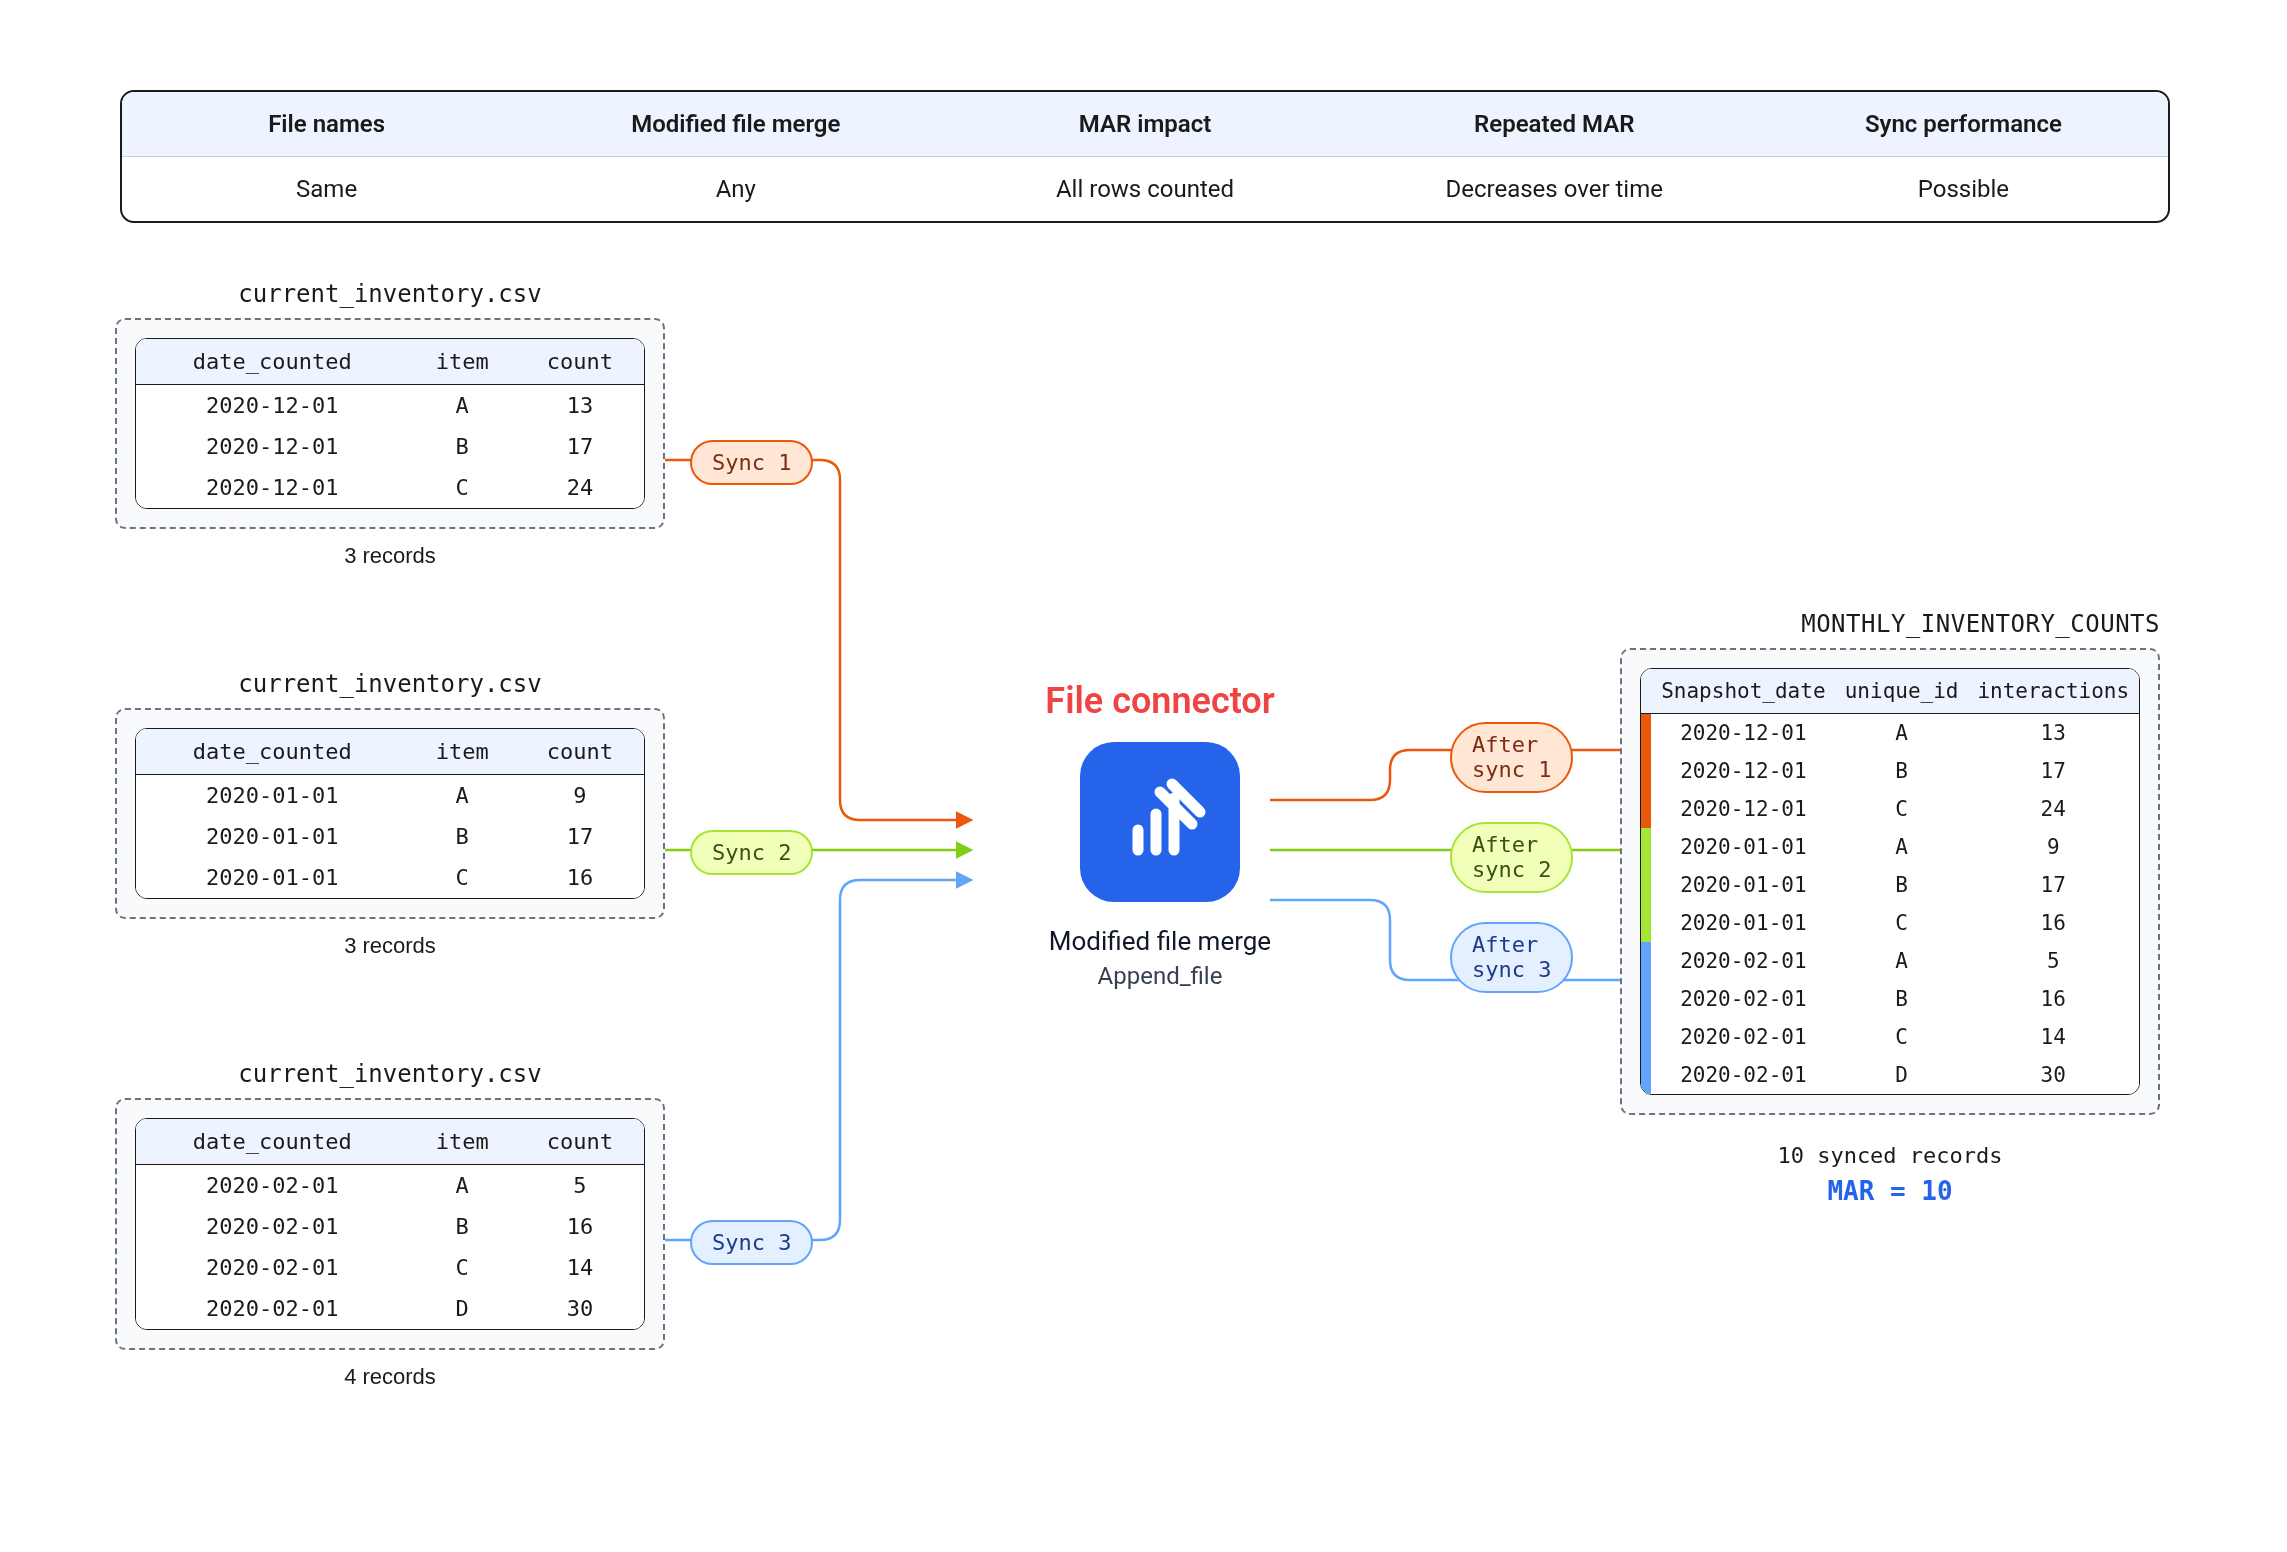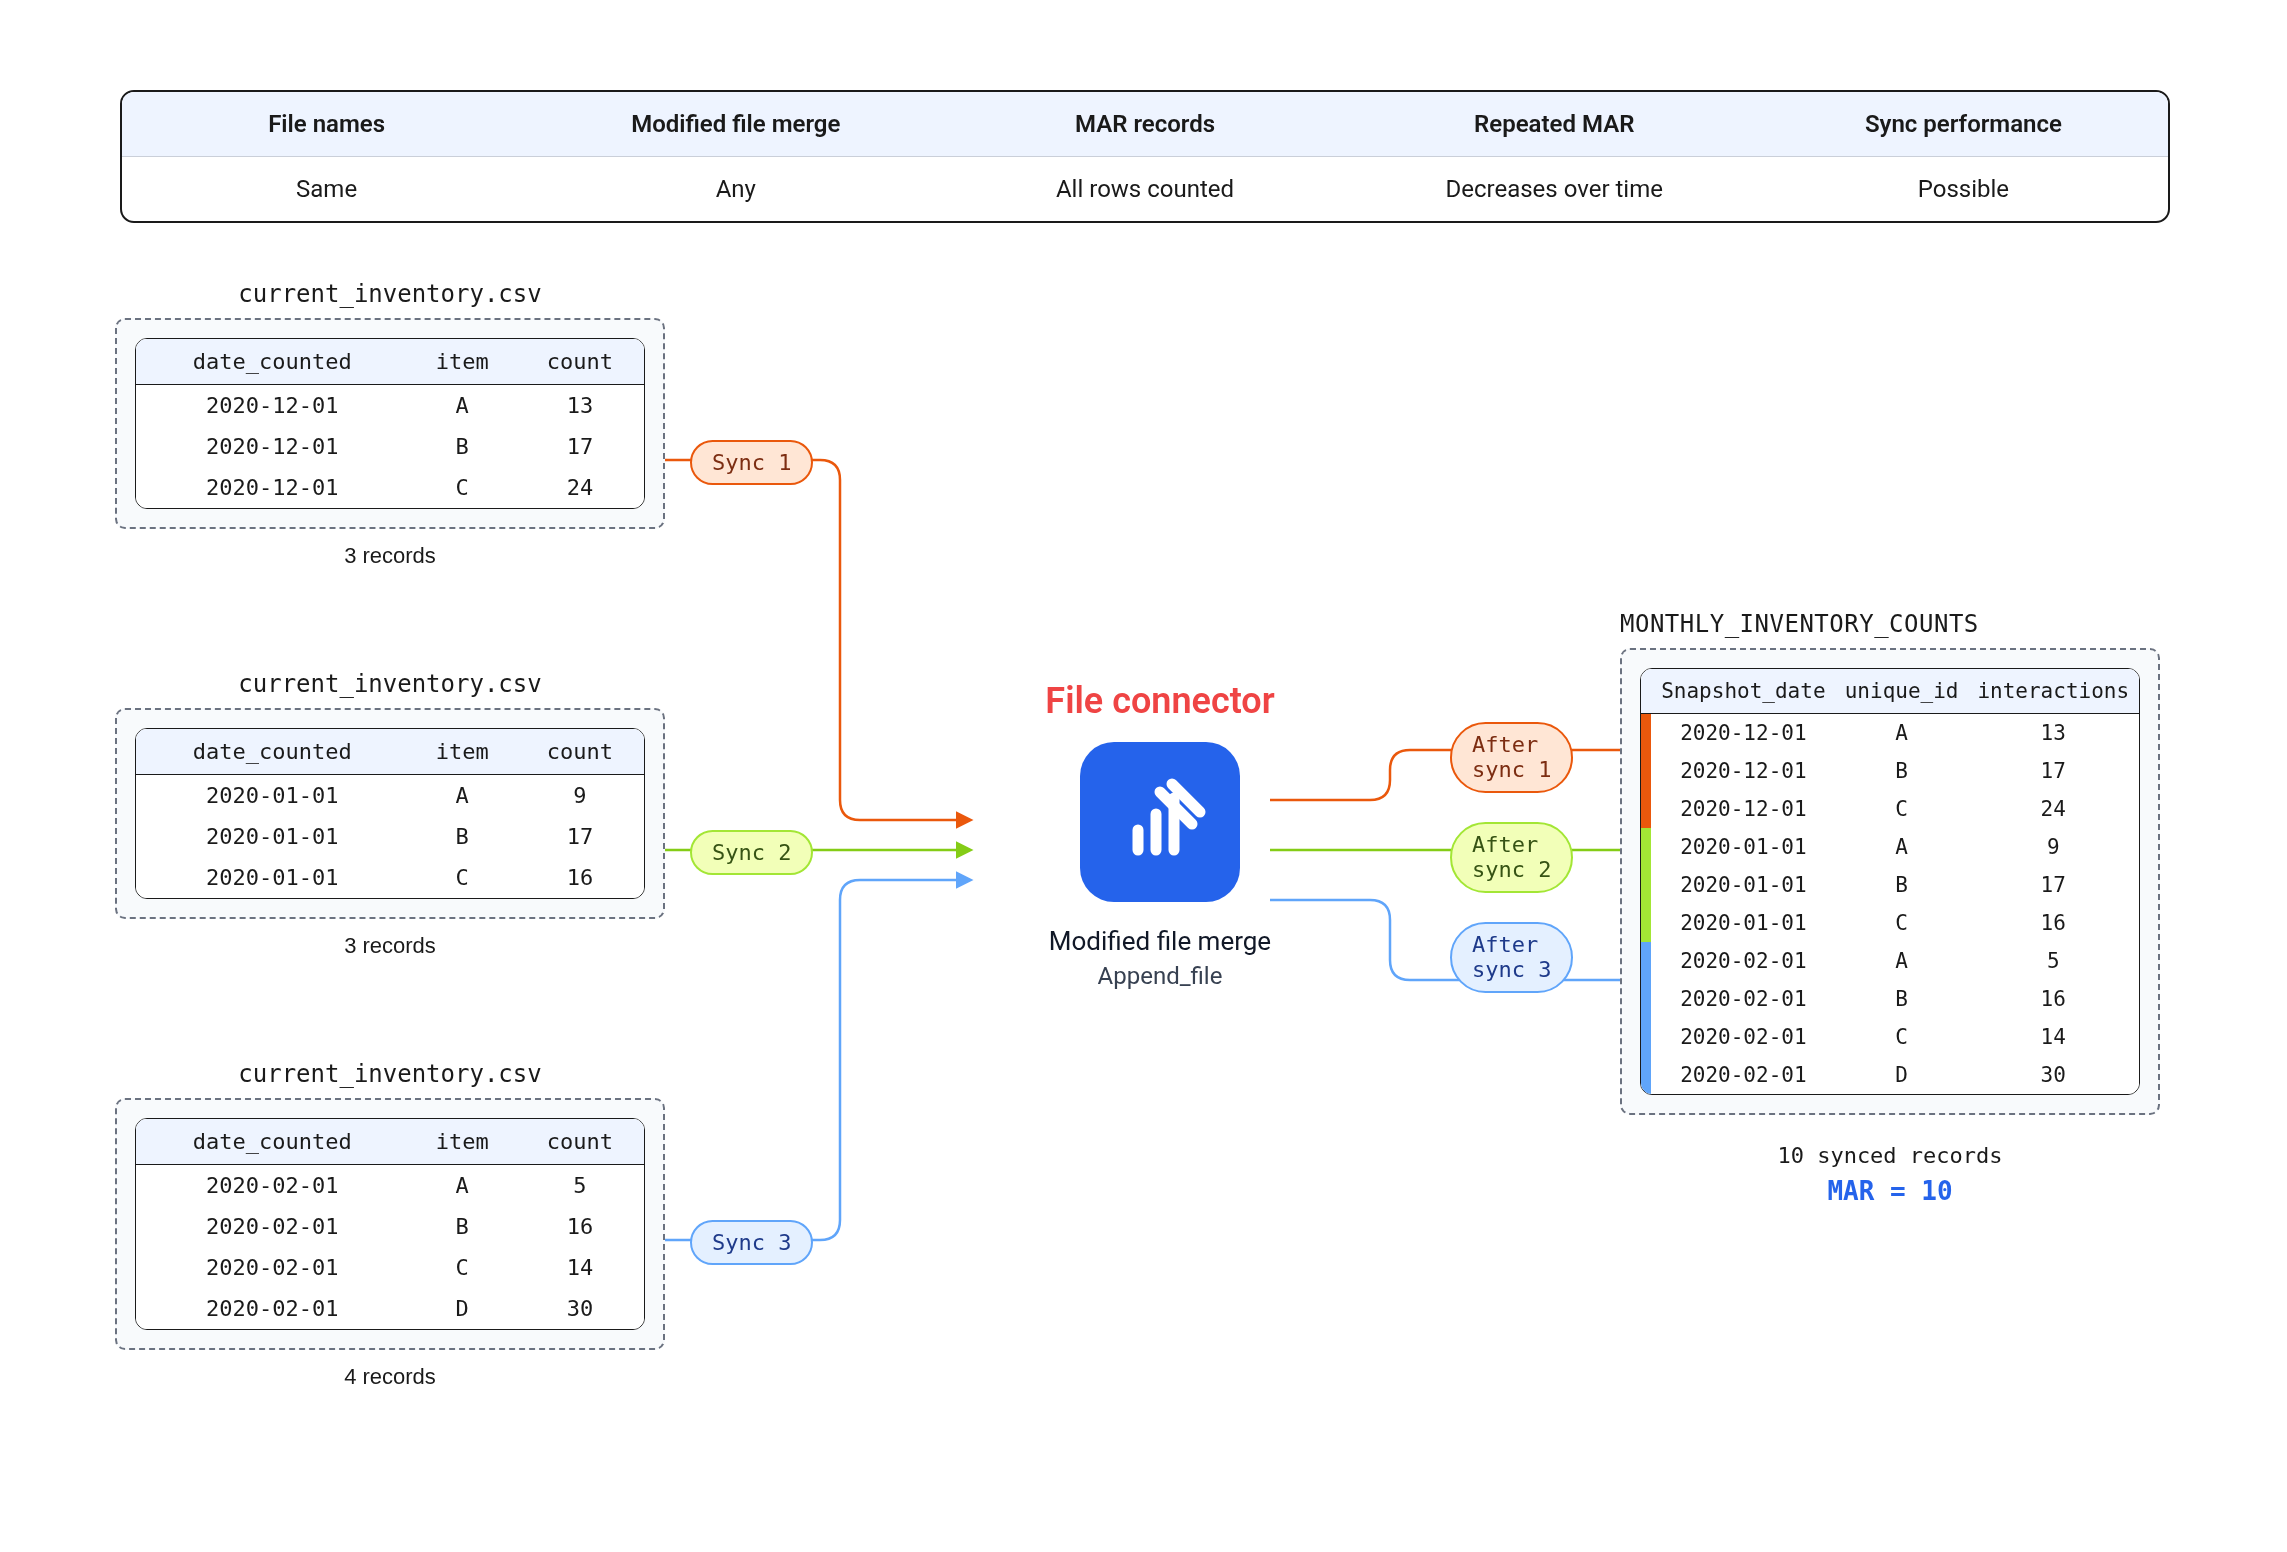--- a/index.html
+++ b/index.html
@@ -136,21 +136,21 @@
   .pill.sync3 { border-color: #60a5fa; background: #e4f0ff; color: #1e3a8a; }
 
   
   .out-card {
     position: absolute;
     left: 1620px;
     top: 610px;
     width: 540px;
   }
   .out-card .title {
-    text-align: left;
+    text-align: right;
     font-size: 24px;
     margin-bottom: 10px;
     font-family: ui-monospace, SFMono-Regular, Menlo, Consolas, monospace;
     letter-spacing: .5px;
   }
   .out-card .outer {
     border: 2px dashed #6b7280;
     border-radius: 10px;
     background: #f8fafc;
     padding: 18px;
@@ -223,21 +223,21 @@
 
     <path d="M 1270 850 H 1640" fill="none" stroke="#84cc16" stroke-width="2.5" marker-end="url(#arr2)"></path>
 
     <path d="M 1270 900 H 1370 Q 1390 900 1390 920 V 960 Q 1390 980 1410 980 H 1640" fill="none" stroke="#60a5fa" stroke-width="2.5" marker-end="url(#arr3)"></path>
   </svg>
 
   <div class="summary">
     <div class="summary-row header">
       <div>File names</div>
       <div>Modified file merge</div>
-      <div>MAR records</div>
+      <div>MAR impact</div>
       <div>Repeated MAR</div>
       <div>Sync performance</div>
     </div>
     <div class="summary-row body">
       <div>Same</div>
       <div>Any</div>
       <div>All rows counted</div>
       <div>Decreases over time</div>
       <div>Possible</div>
     </div>

